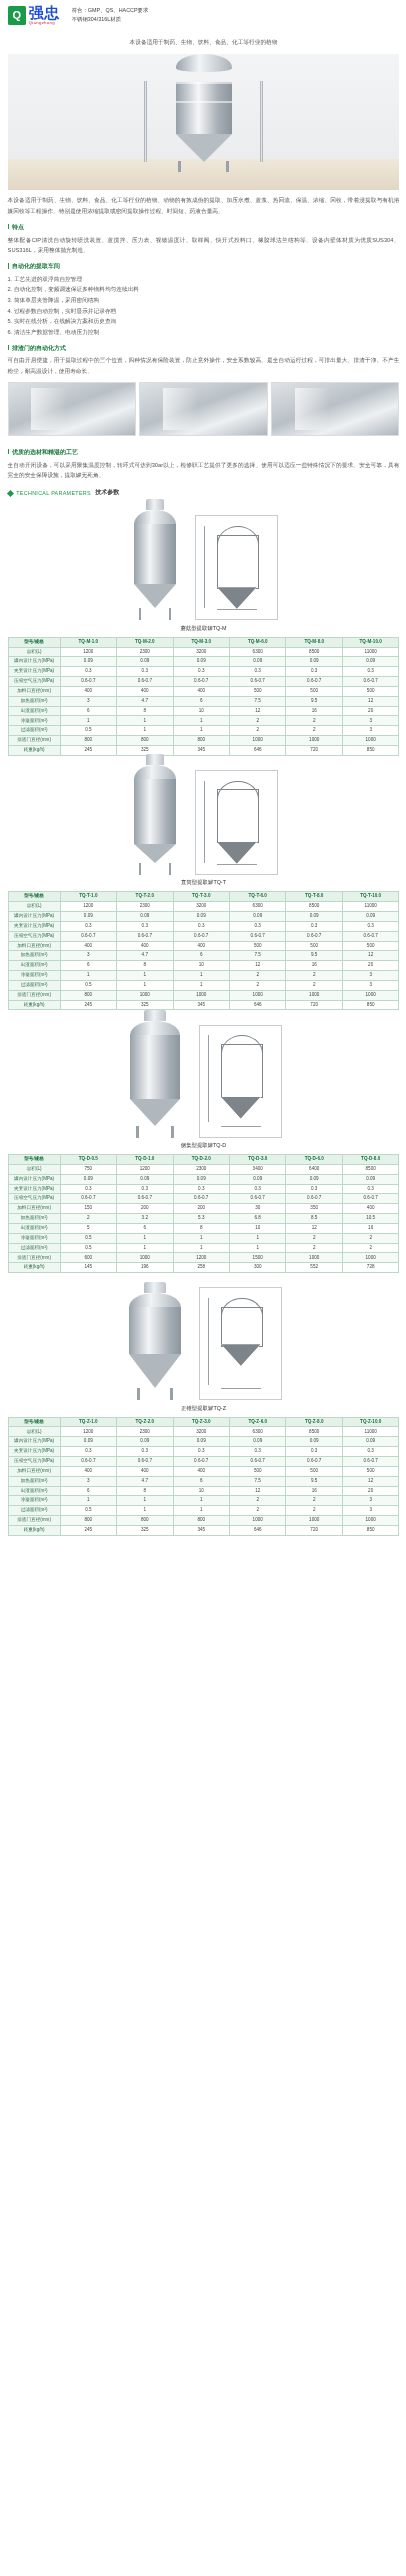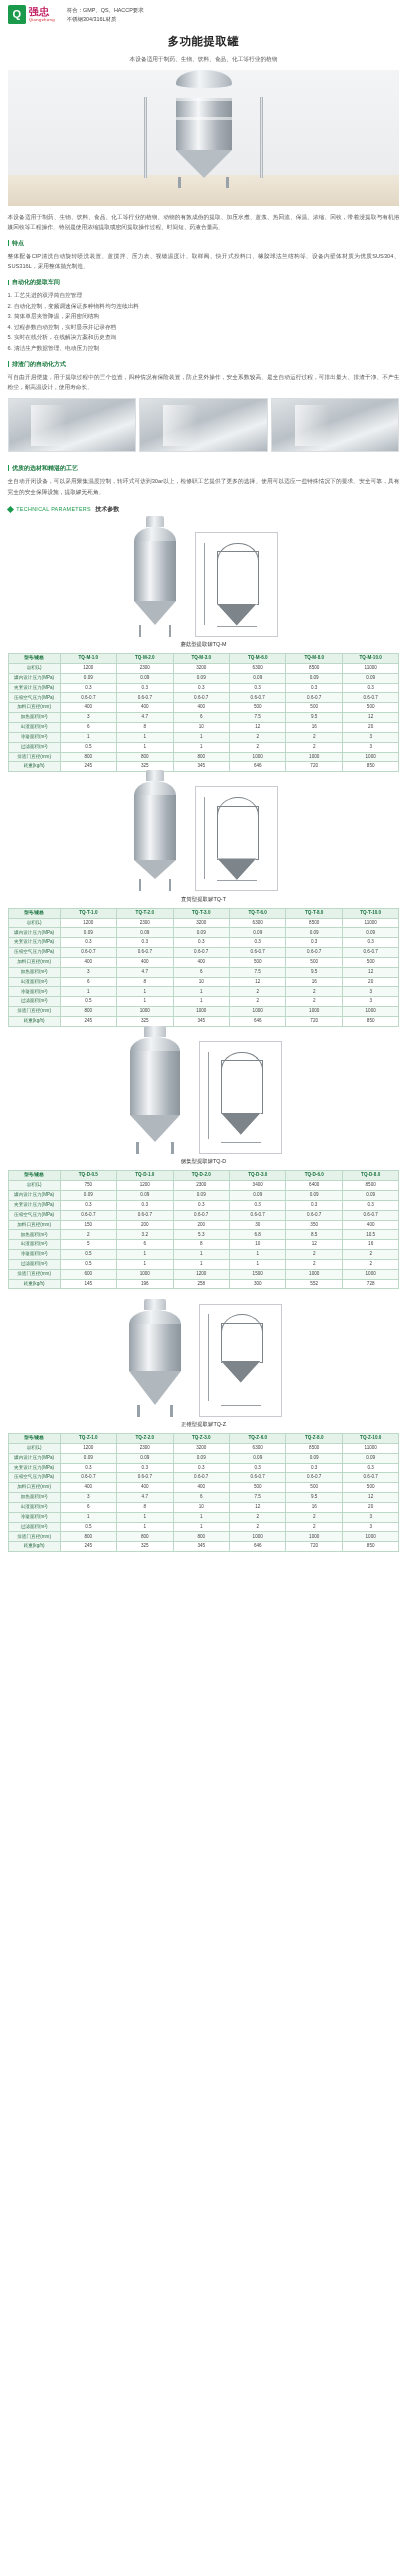--- a/index.html
+++ b/index.html
@@ -15,21 +15,21 @@
 
   
   .header{display:flex;align-items:flex-start;padding:5.4px 7.6px 3.3px 7.6px;}
   .logo{display:flex;align-items:center;flex:0 0 auto;}
   .logo-mark{
     width:18.4px;height:18.4px;border-radius:1.6px;background:#1b9a4b;
     color:#fff;display:flex;align-items:center;justify-content:center;
     font-size:11px;font-weight:bold;
   }
   .logo-text{margin-left:2.7px;line-height:1.05;}
-  .logo-cn{font-size:10px;font-weight:bold;color:#be185d;letter-spacing:0.5px;}
+  .logo-cn{font-size:15px;font-weight:bold;color:#1d4ed8;letter-spacing:0.5px;}
   .logo-en{font-size:4.3px;color:#d8232a;letter-spacing:0.3px;}
   .header-info{margin-left:12px;padding-top:1.1px;font-size:5.4px;color:#444;}
   .header-info div{line-height:1.5;}
 
   
   .title-block{text-align:center;padding:5.4px 0 2.2px 0;}
   .main-title{font-size:11.4px;font-weight:bold;color:#222;letter-spacing:0.5px;}
   .sub-title{font-size:5.7px;color:#555;margin-top:3.8px;}
 
   
@@ -157,21 +157,20 @@
         <div class="logo-en">Qiangzhong</div>
       </div>
     </div>
     <div class="header-info">
       <div>符合：GMP、QS、HACCP要求</div>
       <div>不锈钢304/316L材质</div>
     </div>
   </div>
 
   <div class="title-block">
-    <div class="main-title">多功能提取罐</div>
     <div class="sub-title">本设备适用于制药、生物、饮料、食品、化工等行业的植物</div>
   </div>
 
   <div class="hero">
     <div class="floor"></div>
     <div class="hero-pipe" style="left:136px;height:81px;"></div>
     <div class="hero-pipe" style="right:136px;height:81px;"></div>
     <div class="hero-vessel">
 
       <div class="hv-top"></div>

